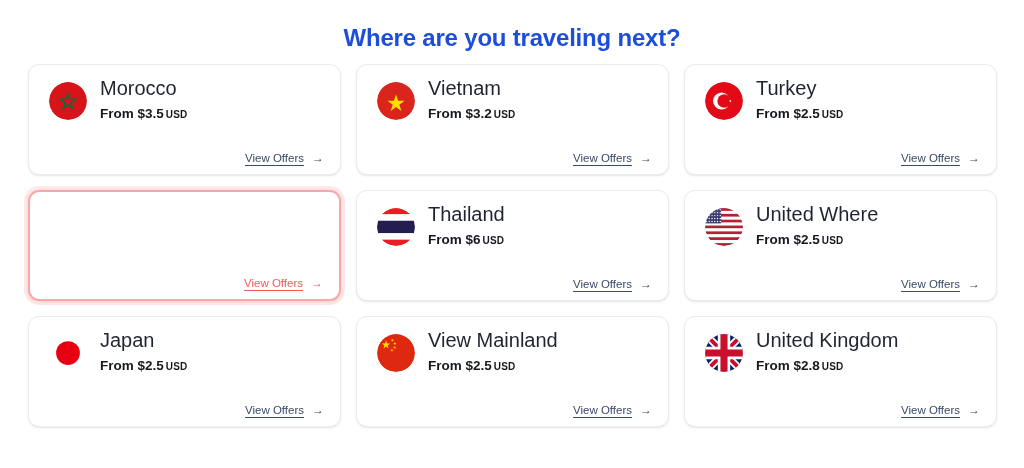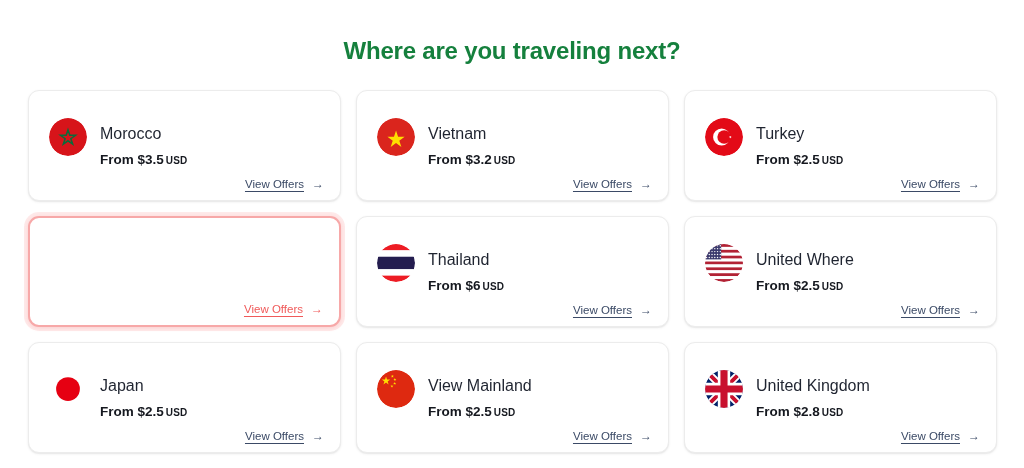--- a/index.html
+++ b/index.html
@@ -9,23 +9,23 @@
     background: #ffffff;
     font-family: "Liberation Sans", sans-serif;
     -webkit-font-smoothing: antialiased;
   }
   #page { position: relative; width: 1024px; height: 468px; overflow: hidden; background:#fff; }
 
   .page-title {
     text-align: center;
     font-size: 24px;
     font-weight: bold;
-    color: #15803d;
+    color: #1d4ed8;
     letter-spacing: -0.2px;
-    margin: 17px;
+    margin: 4px;
     padding-top: 21px;
     height: 40px;
     line-height: 26px;
   }
 
   .grid {
     display: grid;
     grid-template-columns: repeat(3, 313px);
     grid-template-rows: repeat(3, 111px);
     column-gap: 15px;
@@ -58,26 +58,25 @@
     flex: 0 0 38px;
     border-radius: 50%;
     overflow: hidden;
     position: relative;
     margin-right: 13px;
   }
   .flag svg { display:block; width:100%; height:100%; }
 
   .card-texts { display: flex; flex-direction: column; justify-content: center; }
   .country-name {
-    font-size: 16px;
+    font-size: 20px;
     color: #1f2430;
     line-height: 18px;
     margin-bottom: 9px;
     white-space: nowrap;
-    margin-top: 20px;
   }
   .price-line {
     font-size: 13.5px;
     font-weight: bold;
     color: #15181f;
     line-height: 16px;
     white-space: nowrap;
   }
   .price-line .cur {
     font-size: 10px;

